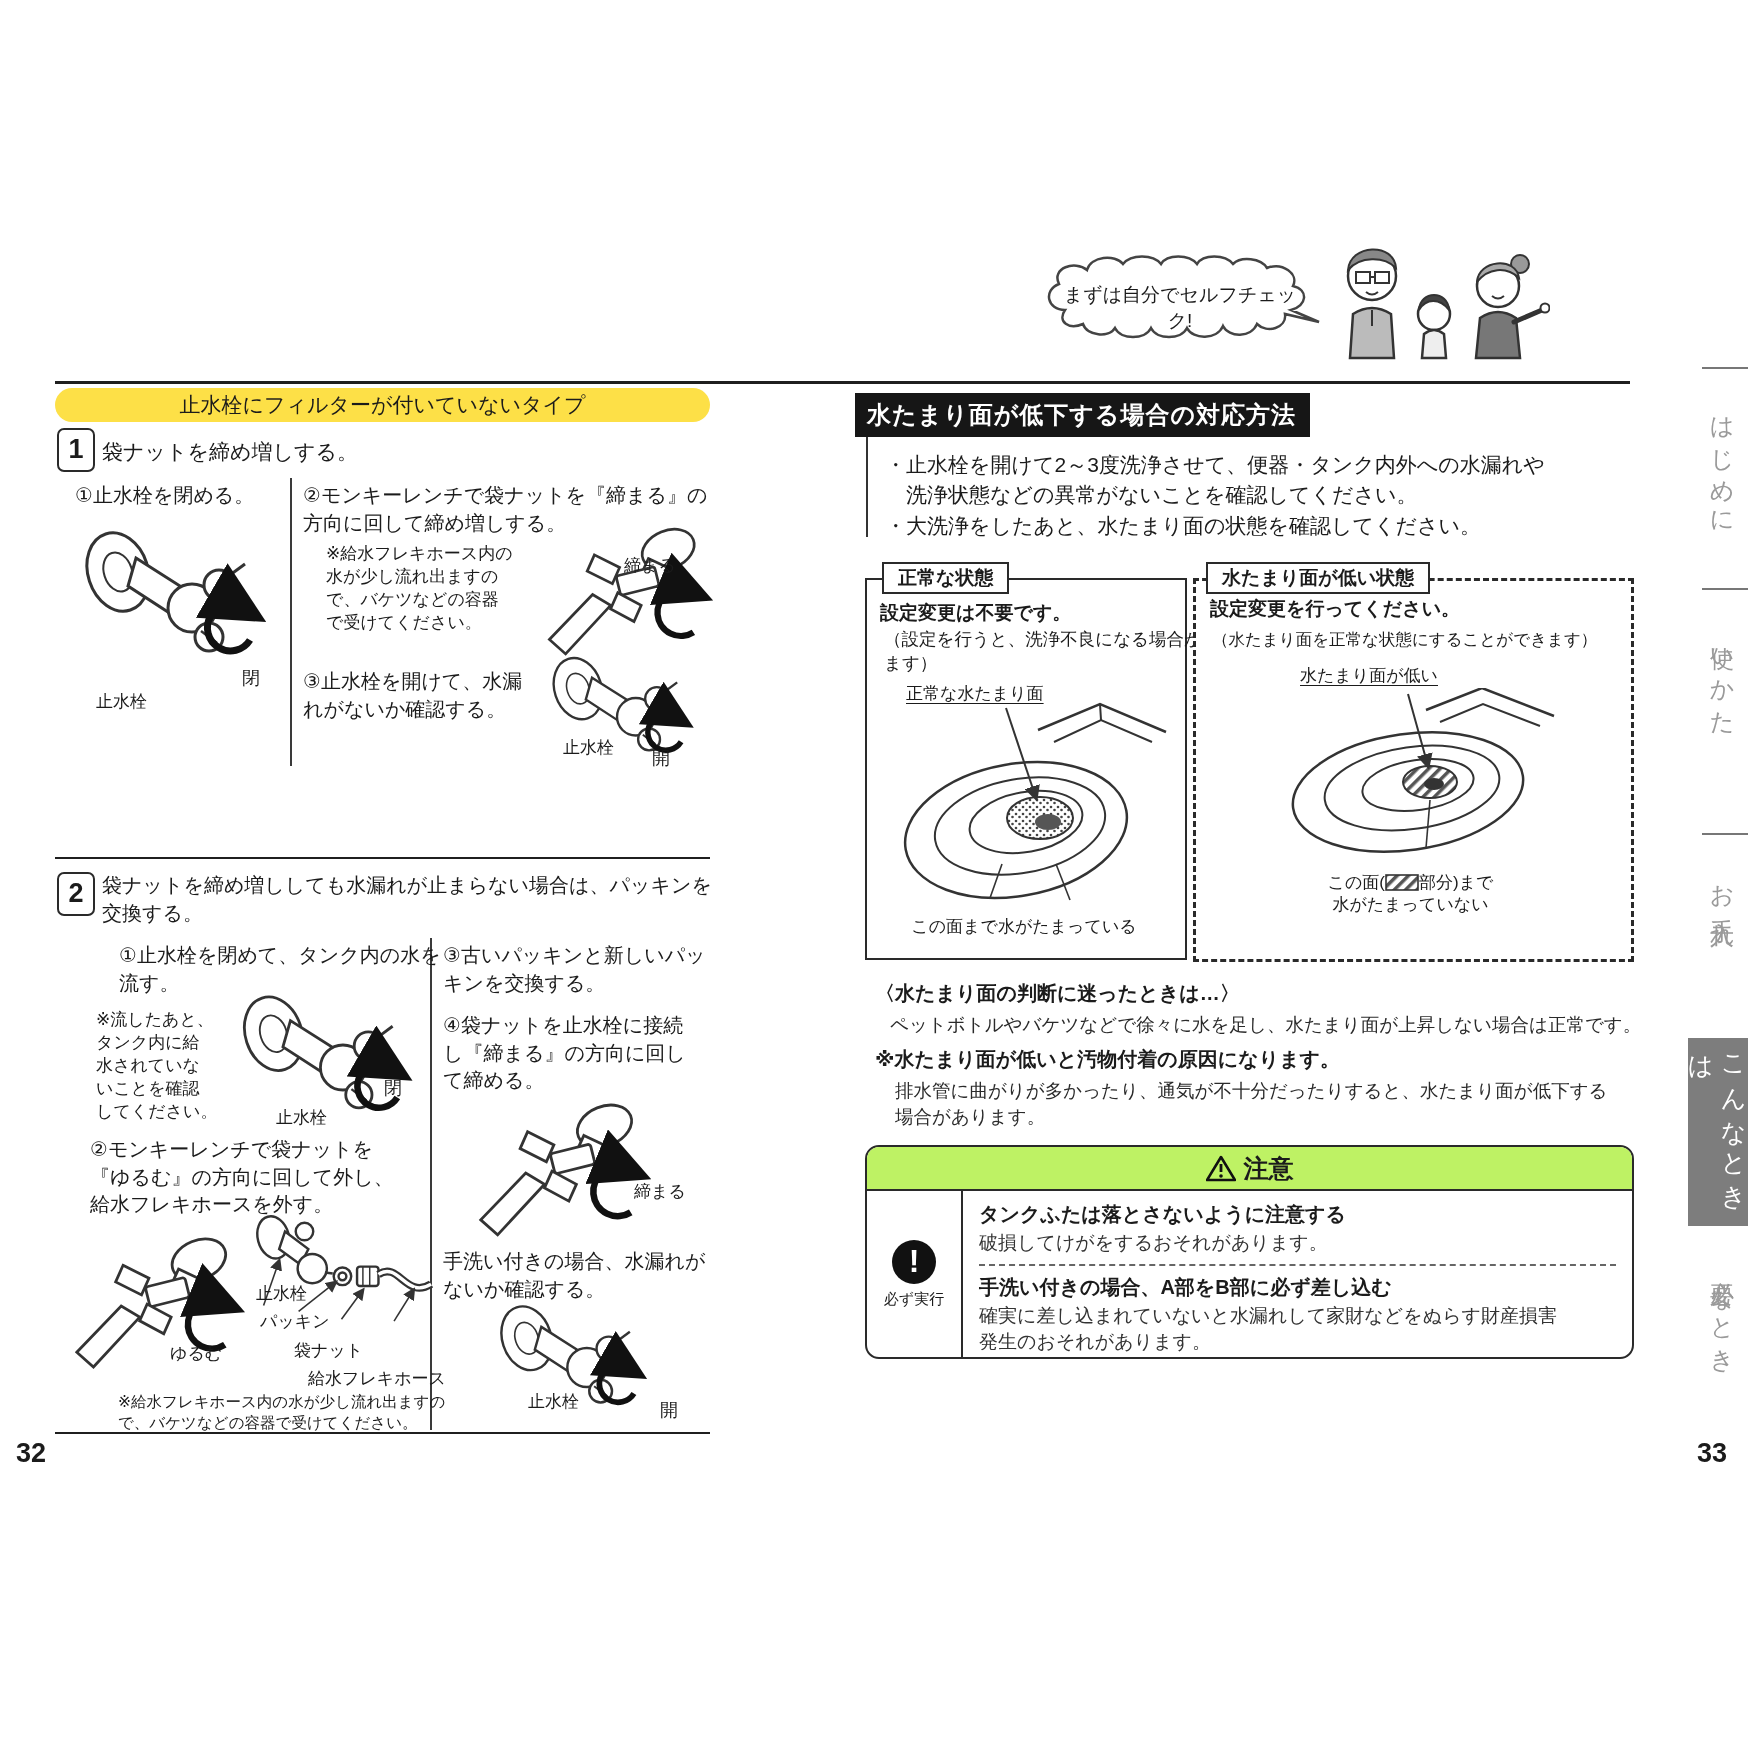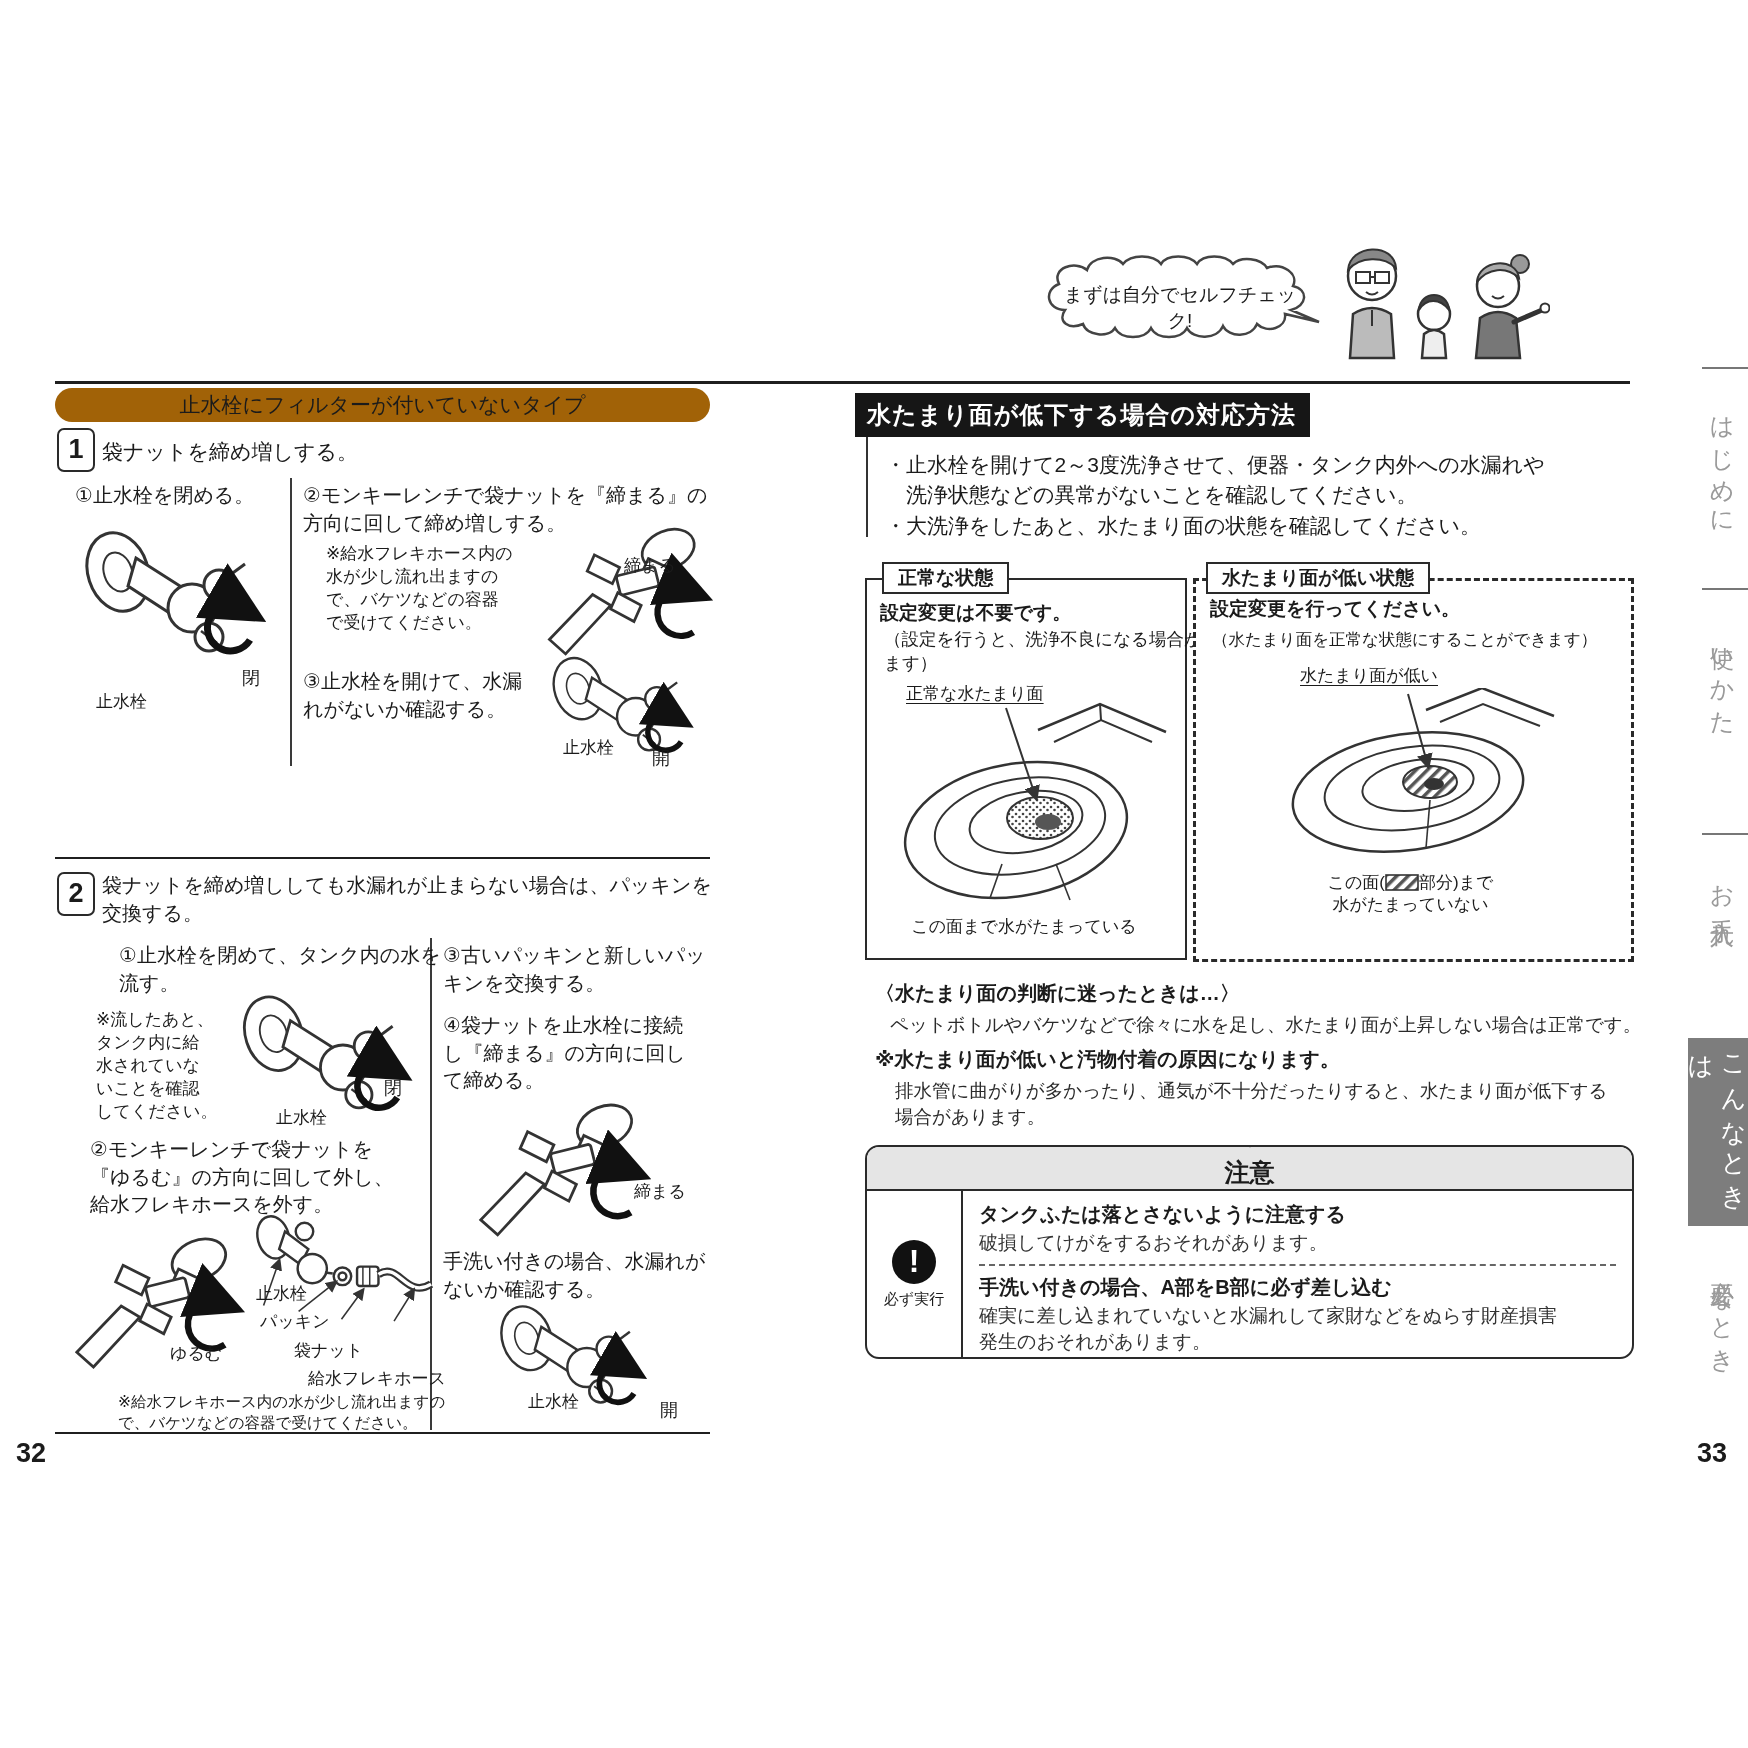--- a/index.html
+++ b/index.html
@@ -8,34 +8,34 @@
   .abs{position:absolute;}
   .pre{white-space:pre-line;}
   .b{font-weight:bold;}
   .t21{font-size:21px;line-height:1.45;}
   .t20{font-size:20px;line-height:1.38;}
   .t19{font-size:19px;line-height:1.42;}
   .t17{font-size:17px;line-height:1.36;}
   .t15{font-size:15.5px;line-height:1.35;}
   .lbl{font-size:17px;line-height:1.2;}
   .rule{background:#1f1f1f;}
-  .pill{background:#a16207;border-radius:18px;text-align:center;font-size:21px;line-height:34px;}
+  .pill{background:#fde047;border-radius:18px;text-align:center;font-size:21px;line-height:34px;}
   .badge{width:34px;height:40px;border:2.5px solid #2a2a2a;border-radius:7px;
          font-size:27px;font-weight:bold;text-align:center;line-height:38px;background:#fff;}
   .vdiv{background:#3a3a3a;width:2px;}
   .blacktitle{background:#161616;color:#fff;font-size:24px;font-weight:bold;
               line-height:44px;padding:0 14px;letter-spacing:1px;}
   .statebox{border:2.5px solid #2a2a2a;background:#fff;}
   .stateboxd{border:3px dashed #2a2a2a;background:#fff;}
   .statelabel{border:2px solid #2a2a2a;background:#fff;font-size:19px;font-weight:bold;
               padding:2px 14px;line-height:24px;}
   .underl{text-decoration:underline;text-underline-offset:4px;}
   .caution{border:2.5px solid #2a2a2a;border-radius:14px;background:#fff;overflow:hidden;}
-  .cauhead{background:#e5e5e5;border-bottom:2px solid #2a2a2a;height:42px;display:flex;
-           align-items:center;justify-content:center;gap:8px;font-size:25px;font-weight:bold;flex-direction:column;}
+  .cauhead{background:#bef264;border-bottom:2px solid #2a2a2a;height:42px;display:flex;
+           align-items:center;justify-content:center;gap:8px;font-size:25px;font-weight:bold;}
   .caubody{display:flex;height:166px;}
   .cauleft{width:94px;border-right:2px solid #2a2a2a;display:flex;flex-direction:column;
            align-items:center;justify-content:center;gap:6px;}
   .mandicon{width:44px;height:44px;border-radius:50%;background:#111;color:#fff;
             font-size:32px;font-weight:bold;display:flex;align-items:center;justify-content:center;}
   .cauright{flex:1;padding:10px 16px 8px 16px;}
   .caudash{border-top:2px dashed #666;margin:8px 0 8px 0;}
   .vtab{writing-mode:vertical-rl;text-orientation:mixed;font-size:24px;letter-spacing:4px;
         color:#9a9a9a;}
   .vtabactive{position:absolute;left:1688px;width:60px;background:#7d7d7d;display:flex;

